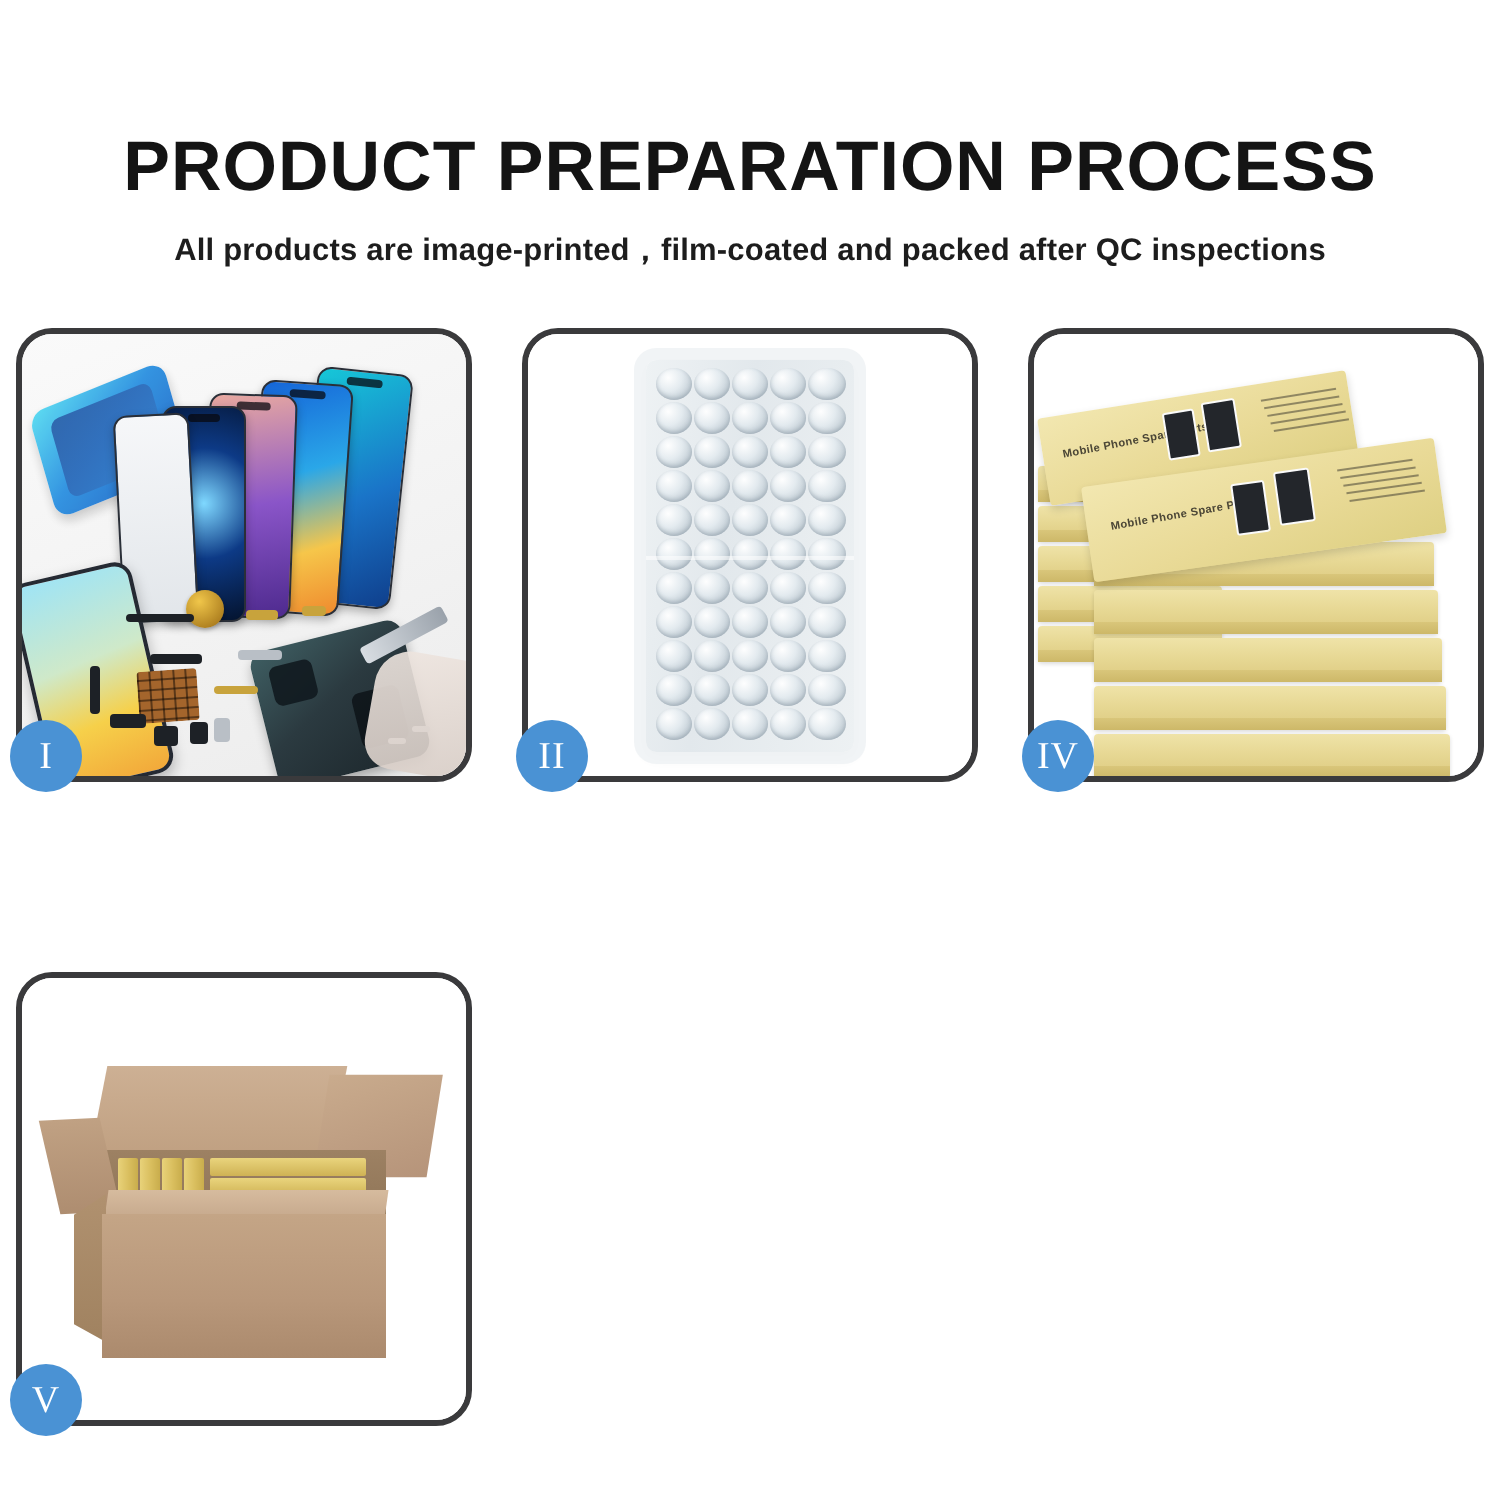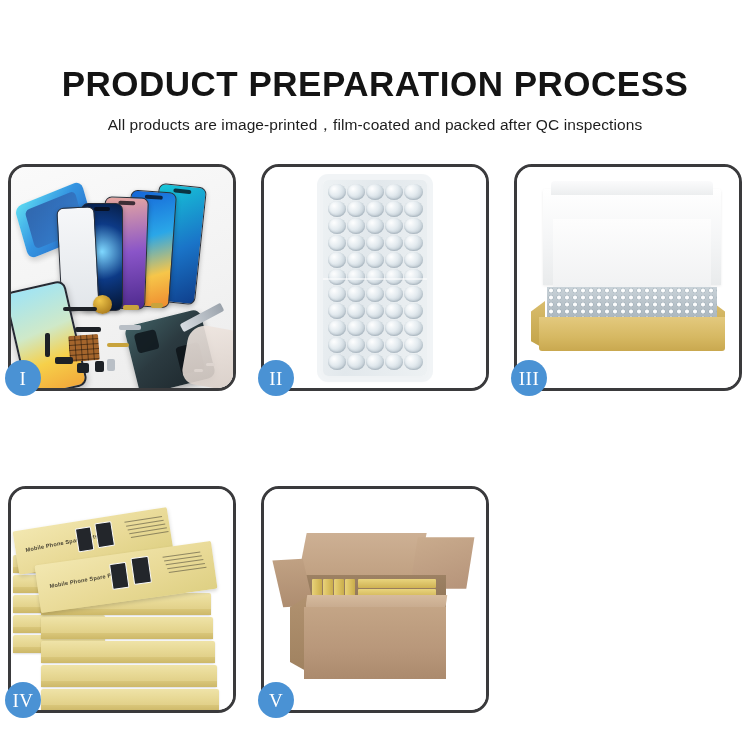--- a/index.html
+++ b/index.html
@@ -12,21 +12,21 @@
   .page { position: relative; width: 750px; height: 750px; background: #fff; margin-top: 28px; }
 
   
   .header { position: absolute; left: 0; top: 0; width: 750px; text-align: center; }
   .title {
     font-size: 35px; font-weight: 700; letter-spacing: 0.5px;
     color: #141414; line-height: 1; margin-top: 38px;
     font-family: "Liberation Sans", sans-serif;
   }
   .subtitle {
-    font-size: 15.5px; font-weight: 400; color: #1d1d1d;
+    font-size: 15.5px; font-weight: 700; color: #1d1d1d;
     margin-top: 14px; letter-spacing: 0.1px;
   }
 
   
   .grid {
     position: absolute; left: 8px; top: 136px;
     width: 734px; height: 548px;
     display: grid;
     grid-template-columns: 228px 228px 228px;
     grid-template-rows: 227px 227px;
@@ -433,33 +433,20 @@
               <span class="bub"></span>
               <span class="bub"></span>
               <span class="bub"></span>
           </div>
           <div class="bag-seam"></div>
         </div>
       </div>
       <div class="badge">II</div>
     </div>
 
-    <div class="panel">
-      <div class="panel-inner p3">
-        <div class="box3-lid"></div>
-        <div class="box3-foam"></div>
-        <div class="box3-side-l"></div>
-        <div class="box3-side-r"></div>
-        <div class="box3-inner">
-          <div class="box3-bubbles"></div>
-        </div>
-        <div class="box3-front"></div>
-      </div>
-      <div class="badge">III</div>
-    </div>
 
     <div class="panel">
       <div class="panel-inner p4">
         <div class="stack">
 
           <div class="kbox" style="left:2px;  top:66px;  width:92px; height:18px;">
               <span class="edge"></span>
             </div>
           <div class="kbox" style="left:2px;  top:86px;  width:92px; height:18px;">
               <span class="edge"></span>

